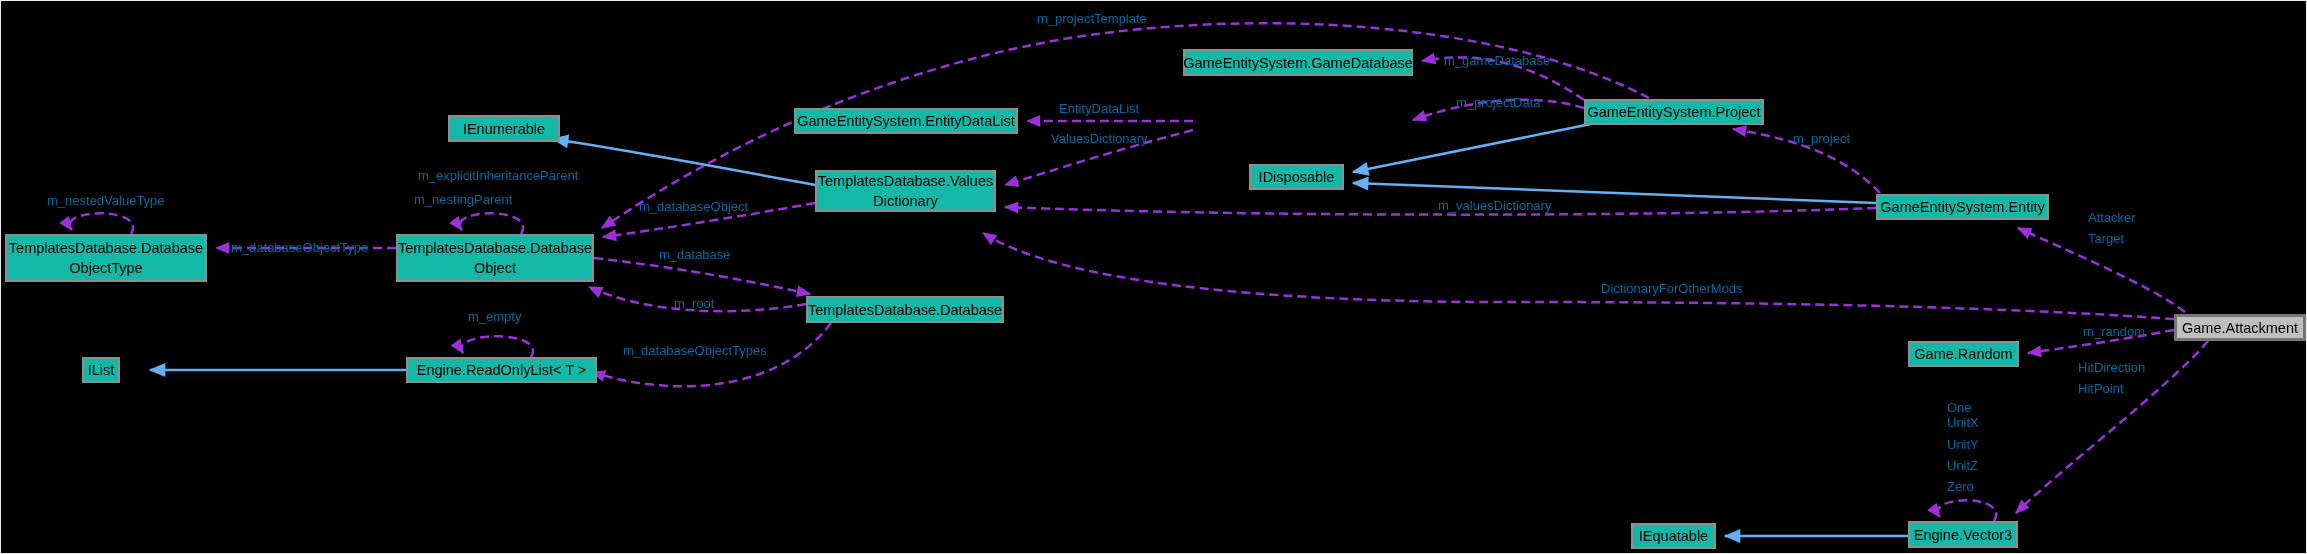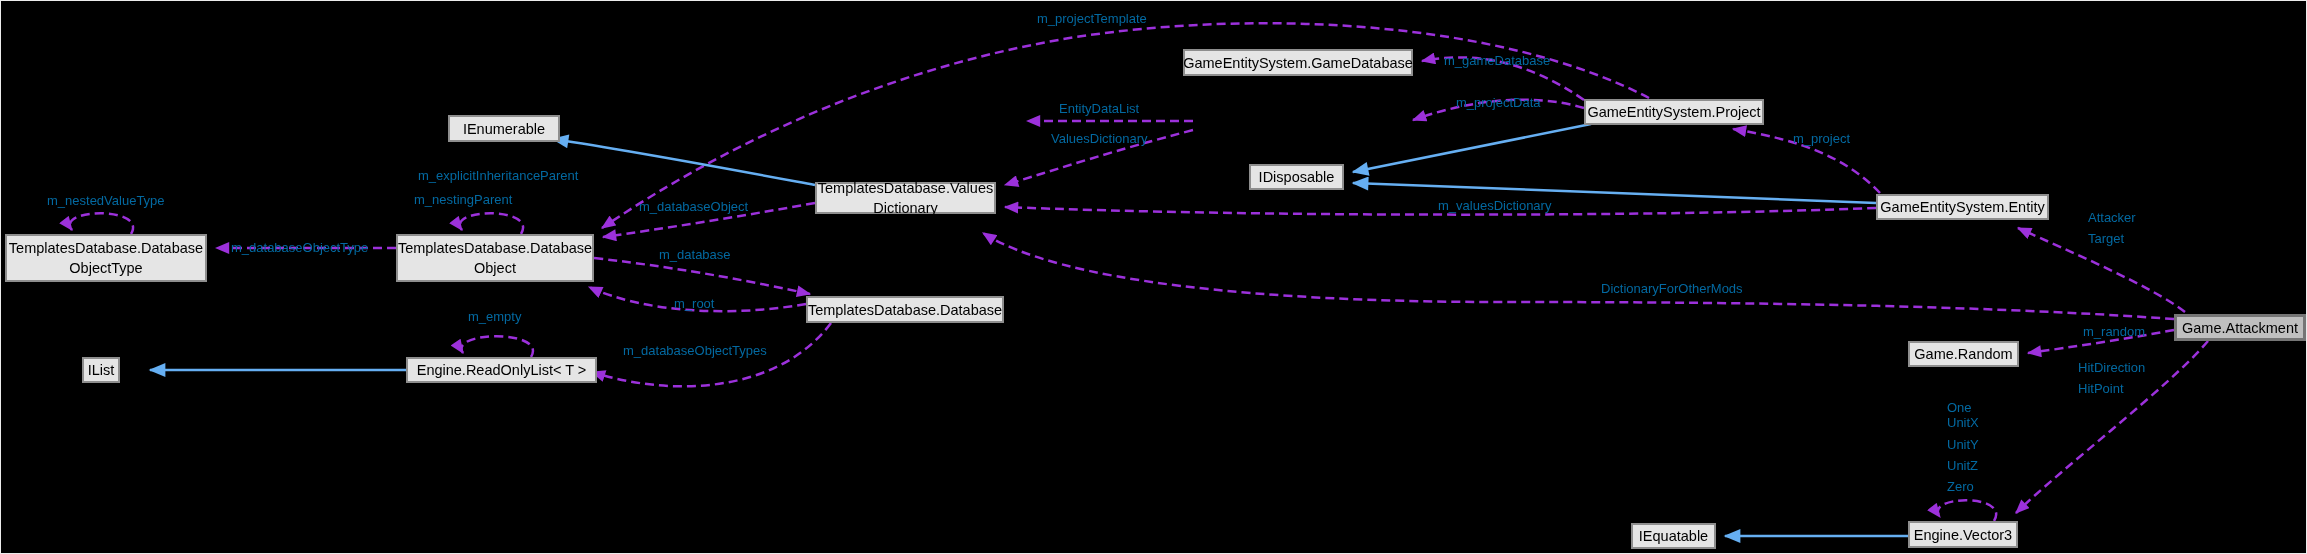--- a/index.html
+++ b/index.html
@@ -4,21 +4,21 @@
 <style>
   html,body{margin:0;padding:0;background:#000;}
   .canvas{
     position:relative; width:2307px; height:554px; background:#000;
     border:1px solid #ECECEC; box-sizing:border-box; overflow:hidden;
     font-family:"Liberation Sans", sans-serif;
   }
   .edges{position:absolute; left:0; top:0; width:2307px; height:554px; pointer-events:none;}
   .node{
     position:absolute; box-sizing:border-box;
-    background:#e5e5e5; border:2px solid #8E8E8E; color:#000;
+    background:#14b8a6; border:2px solid #8E8E8E; color:#000;
     font-size:14.5px; line-height:20px; white-space:nowrap;
     display:flex; flex-direction:column; justify-content:center; align-items:center;
     text-align:center; cursor:pointer;
   }
   .node.focus{background:#BFBFBF; border:3px solid #757575;}
   .elabel{
     position:absolute; color:#0369a1; font-size:13px; line-height:14px; white-space:nowrap;
   }
 </style>
 </head>
@@ -70,23 +70,26 @@
     <div>TemplatesDatabase.Database</div>
     <div>ObjectType</div>
   </div>
   <div class="node" style="left:447px;top:114px;width:112px;height:27px;">
     <div>IEnumerable</div>
   </div>
   <div class="node" style="left:395px;top:233px;width:198px;height:48px;">
     <div>TemplatesDatabase.Database</div>
     <div>Object</div>
   </div>
-  <div class="node" style="left:814px;top:181px;width:181px;height:32px;">
+  <div class="node" style="left:814px;top:169px;width:181px;height:42px;">
     <div>TemplatesDatabase.Values</div>
     <div>Dictionary</div>
+  </div>
+  <div class="node" style="left:793px;top:107px;width:224px;height:26px;">
+    <div>GameEntitySystem.EntityDataList</div>
   </div>
   <div class="node" style="left:805px;top:295px;width:198px;height:27px;">
     <div>TemplatesDatabase.Database</div>
   </div>
   <div class="node" style="left:1182px;top:48px;width:230px;height:27px;">
     <div>GameEntitySystem.GameDatabase</div>
   </div>
   <div class="node" style="left:1248px;top:163px;width:95px;height:26px;">
     <div>IDisposable</div>
   </div>

